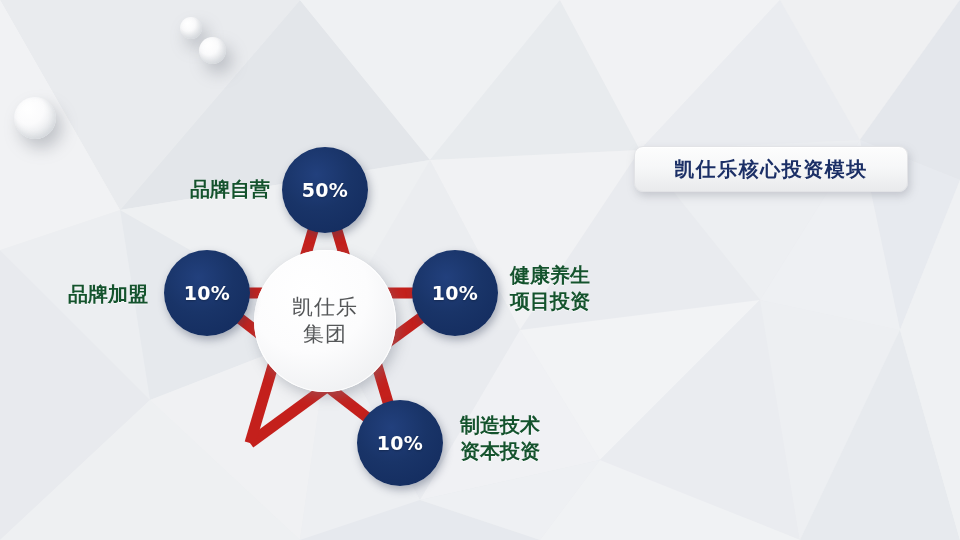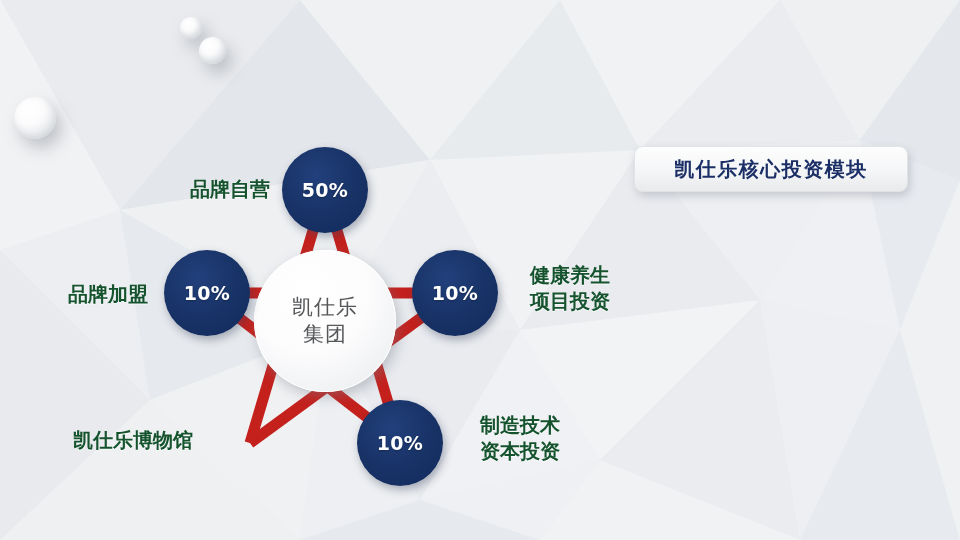--- a/index.html
+++ b/index.html
@@ -33,21 +33,21 @@
 
   .hub{position:absolute;border-radius:50%;
     background:radial-gradient(circle at 38% 30%,#ffffff 0%,#fcfcfd 45%,#f0f1f3 78%,#e3e5e8 100%);
     box-shadow:3px 5px 13px rgba(120,126,138,.42), inset 0 0 0 1px rgba(255,255,255,.9);
     display:flex;flex-direction:column;align-items:center;justify-content:center;}
   .hub b{display:block;color:#555759;font-weight:normal;font-size:21px;line-height:1.28;
     letter-spacing:1px;}
 
   .nlabel{position:absolute;color:#14532d;font-weight:bold;font-size:20px;line-height:1.3;
     white-space:pre-line;text-shadow:0 1px 0 rgba(255,255,255,.7);}
-  .nlabel.r{text-align:center;}
+  .nlabel.r{text-align:left;}
   .nlabel.l{text-align:right;}
 
   
   #panel{position:absolute;left:612px;top:146px;width:320px;}
   .title-banner{position:relative;width:272px;height:44px;border-radius:9px;
     background:linear-gradient(180deg,#fdfdfd 0%,#f6f7f8 48%,#e9eaec 100%);
     border:1px solid #e2e3e6;
     box-shadow:2px 4px 9px rgba(125,130,140,.34), inset 0 1px 0 #ffffff;
     display:flex;align-items:center;justify-content:center;margin-left:22px;}
   .title-banner b{color:#1b2f66;font-weight:bold;font-size:20px;letter-spacing:1.5px;}
@@ -134,21 +134,20 @@
     </div>
     <div class="nlabel r" style="left:510px;top:262px;width:120px;">健康养生
 项目投资</div>
 
     <div class="node" style="left:357px;top:400px;width:86px;height:86px;">
       <span>10%</span>
     </div>
     <div class="nlabel r" style="left:460px;top:412px;width:120px;">制造技术
 资本投资</div>
 
-    <div class="nlabel l" style="left:45px;top:427px;width:148px;">凯仕乐博物馆</div>
 
     <div class="node" style="left:164px;top:250px;width:86px;height:86px;">
       <span>10%</span>
     </div>
     <div class="nlabel l" style="left:18px;top:281px;width:130px;">品牌加盟</div>
   </div>
 
   <div id="panel">
     <div class="title-banner">
       <b>凯仕乐核心投资模块</b>

